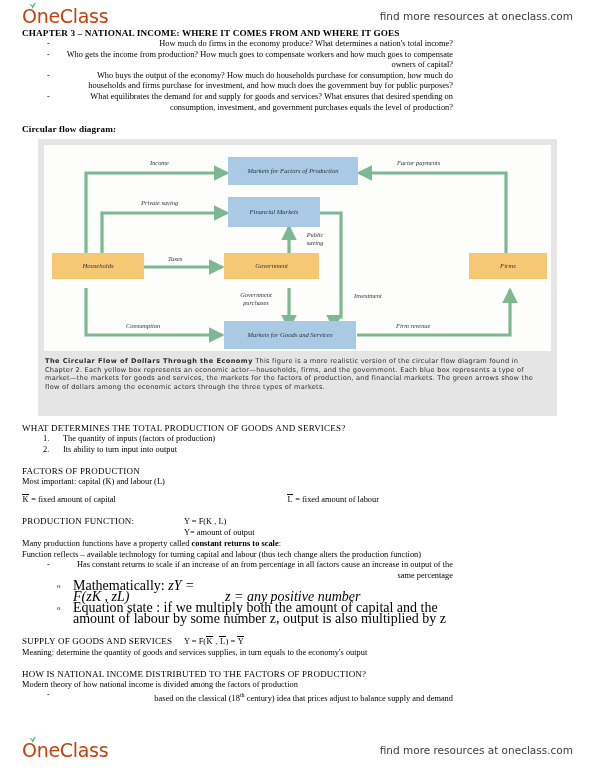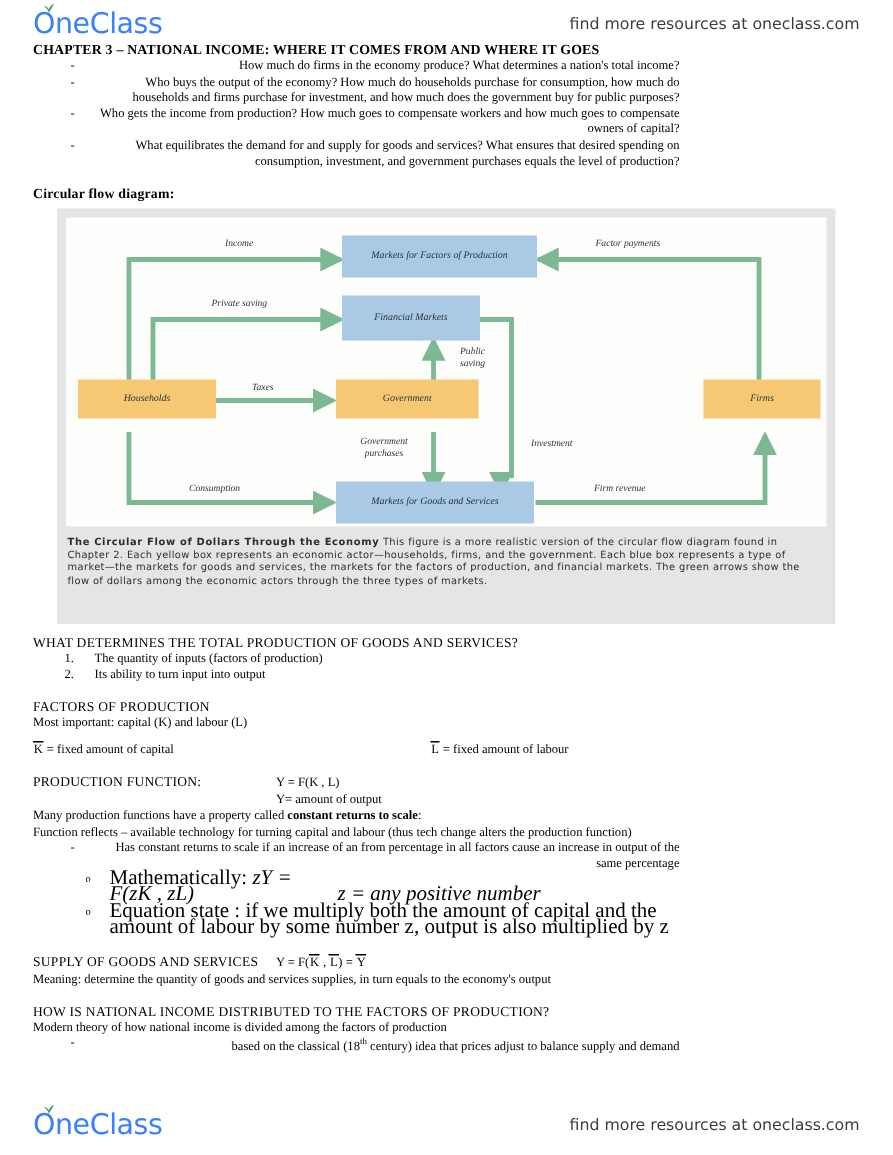--- a/index.html
+++ b/index.html
@@ -32,21 +32,21 @@
   .brand-bar.bottom { top: 736px; }
 
   .logo {
     display: flex;
     align-items: baseline;
     position: relative;
   }
   .logo-text {
     font-family: "DejaVu Sans", sans-serif;
     font-size: 19px;
-    color: #3b82f6;
+    color: #c2410c;
     letter-spacing: -0.3px;
     font-weight: 400;
   }
   .logo-leaf {
     position: absolute;
     left: 6px;
     top: -3px;
     width: 9px;
     height: 7px;
   }
@@ -246,22 +246,22 @@
   </div>
   <div class="tagline">find more resources at oneclass.com</div>
 </div>
 
 <div class="doc">
 
   <div class="h-title">CHAPTER 3 – NATIONAL INCOME: WHERE IT COMES FROM AND WHERE IT GOES</div>
 
   <ul class="dash tight">
     <li>How much do firms in the economy produce? What determines a nation's total income?</li>
+    <li>Who gets the income from production? How much goes to compensate workers and how much goes to compensate owners of capital?</li>
     <li>Who buys the output of the economy? How much do households purchase for consumption, how much do households and firms purchase for investment, and how much does the government buy for public purposes?</li>
-    <li>Who gets the income from production? How much goes to compensate workers and how much goes to compensate owners of capital?</li>
     <li>What equilibrates the demand for and supply for goods and services? What ensures that desired spending on consumption, investment, and government purchases equals the level of production?</li>
   </ul>
 
   <div class="spacer-md"></div>
 
   <div class="h-title">Circular flow diagram:</div>
 
   <div class="spacer-xs"></div>
 
   <div class="figure">

